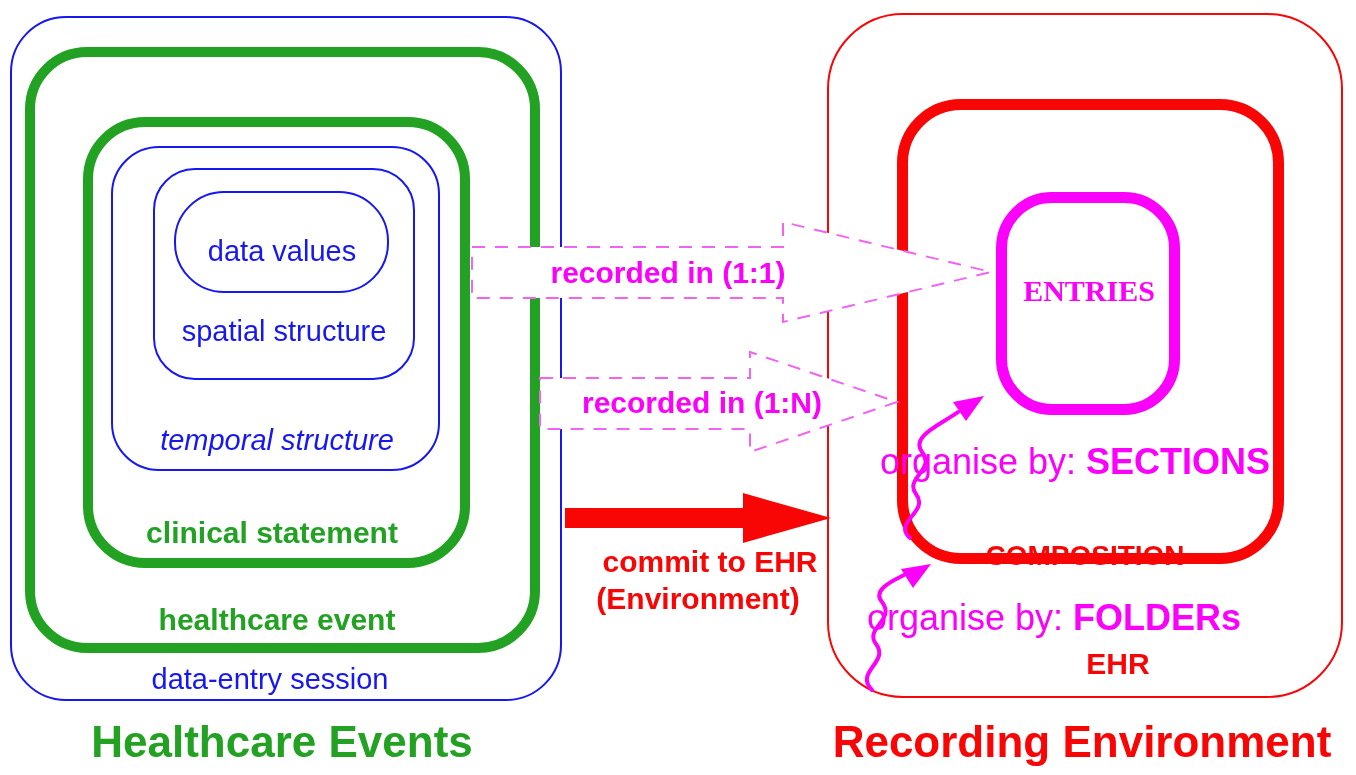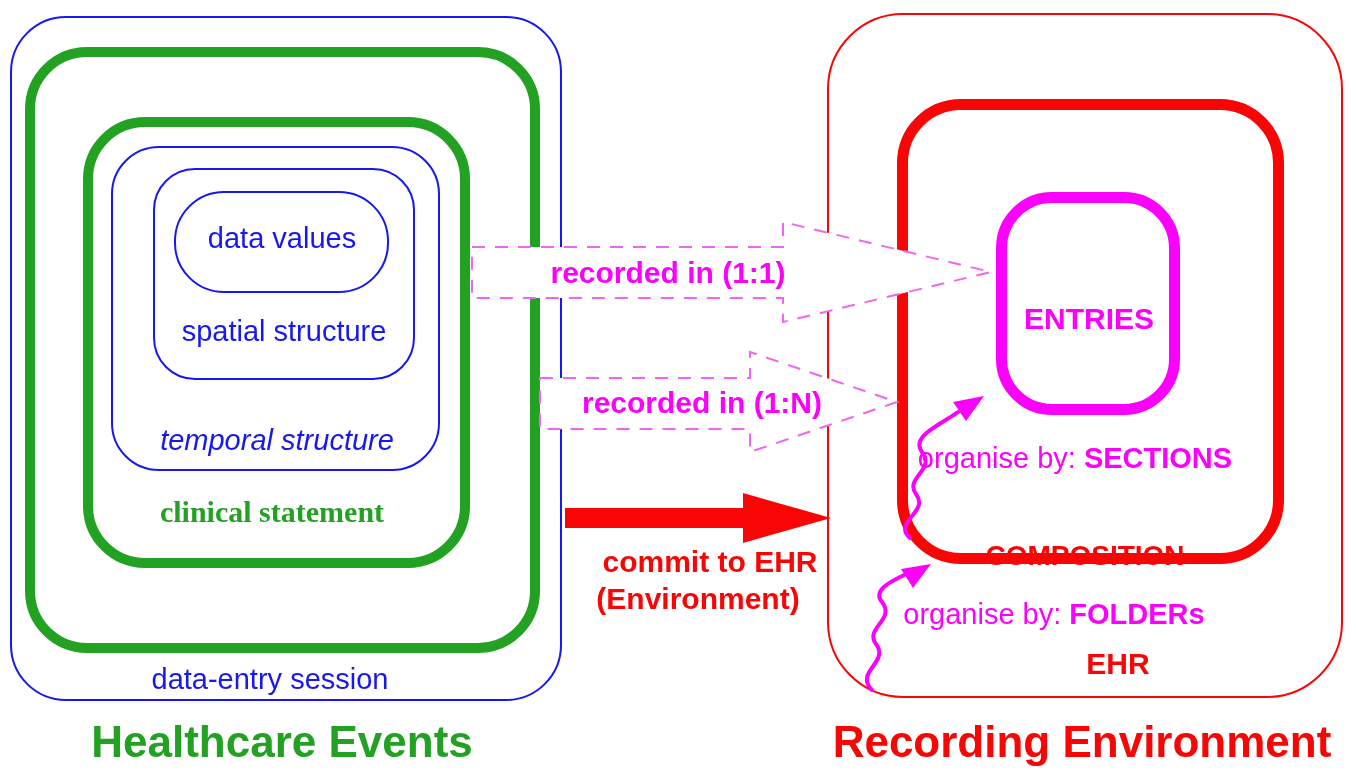--- a/index.html
+++ b/index.html
@@ -15,21 +15,21 @@
   .b-magenta{border:11px solid var(--c-magenta,#fb00fb);}
   .overlay{position:absolute;left:0;top:0;z-index:5;}
   .lbl{
     position:absolute;z-index:9;white-space:nowrap;line-height:1;
     transform:translateX(-50%);
   }
   .blue-t{color:var(--c-blue,#1717f0);font-size:29px;font-weight:400;}
   .green-t{color:var(--c-green,#22a122);font-size:30px;font-weight:700;}
   .red-t{color:var(--c-red,#f80606);font-size:30px;font-weight:700;}
   .mag-t{color:var(--c-magenta,#fb00fb);font-size:30px;font-weight:700;}
-  .mag-mix{color:var(--c-magenta,#fb00fb);font-size:29px;font-weight:400;}
+  .mag-mix{color:var(--c-magenta,#fb00fb);font-size:36px;font-weight:400;}
   .mag-mix b{font-weight:700;}
   .comp-t{font-size:28px;}
   .title-t{font-size:44px;font-weight:700;}
 </style>
 </head>
 <body>
 
 <div id="stage">
 
   <div class="box b-blue" style="left:10px;top:16px;width:552px;height:685px;border-radius:56px;"></div>
@@ -51,28 +51,29 @@
 
     <polygon points="565,508 743,508 743,493 831,518 743,543 743,528 565,528" style="fill:var(--c-red,#f80606);stroke:none;"></polygon>
 
     <path d="M 910 538 C 892 522 930 512 916 494 C 904 478 936 470 922 452 C 910 436 942 424 958 412" style="fill:none;stroke:var(--c-magenta,#fb00fb);stroke-width:4;stroke-linecap:round;"></path>
     <polygon points="984,396 953,402 966,421" style="fill:var(--c-magenta,#fb00fb);"></polygon>
 
     <path d="M 872 690 C 854 672 890 662 876 644 C 864 628 896 620 882 602 C 872 590 892 581 904 575" style="fill:none;stroke:var(--c-magenta,#fb00fb);stroke-width:4;stroke-linecap:round;"></path>
     <polygon points="931,564 901,569 913,588" style="fill:var(--c-magenta,#fb00fb);"></polygon>
   </svg>
 
-  <div class="lbl blue-t" style="left:282px;top:224px;">data values</div>
+  <div class="lbl blue-t" style="left:282px;top:237px;">data values</div>
   <div class="lbl blue-t" style="left:284px;top:317px;">spatial structure</div>
   <div class="lbl blue-t" style="left:277px;top:426px;font-style:italic;">temporal structure</div>
-  <div class="lbl green-t" style="left:272px;top:497px;font-family:Liberation Serif, serif;">clinical statement</div>
+  <div class="lbl green-t" style="left:272px;top:518px;">clinical statement</div>
+  <div class="lbl green-t" style="left:277px;top:605px;">healthcare event</div>
   <div class="lbl green-t title-t" style="left:282px;top:720px;">Healthcare Events</div>
   <div class="lbl blue-t" style="left:270px;top:665px;">data-entry session</div>
 
-  <div class="lbl mag-t" style="left:1089px;top:304px;">ENTRIES</div>
+  <div class="lbl mag-t" style="left:1089px;top:276px;font-family:Liberation Serif, serif;">ENTRIES</div>
   <div class="lbl mag-mix" style="left:1075px;top:444px;"><span>organise by: </span><b>SECTIONS</b></div>
   <div class="lbl red-t comp-t" style="left:1085px;top:542px;">COMPOSITION</div>
   <div class="lbl mag-mix" style="left:1054px;top:600px;"><span>organise by: </span><b>FOLDERs</b></div>
   <div class="lbl red-t" style="left:1118px;top:649px;">EHR</div>
   <div class="lbl red-t title-t" style="left:1082px;top:720px;">Recording Environment</div>
 
   <div class="lbl mag-t" style="left:668px;top:258px;">recorded in (1:1)</div>
   <div class="lbl mag-t" style="left:682px;top:388px;margin-left:20px;">recorded in (1:N)</div>
   <div class="lbl red-t" style="left:698px;top:547px;margin-left:12px;">commit to EHR</div>
   <div class="lbl red-t" style="left:698px;top:584px;">(Environment)</div>

